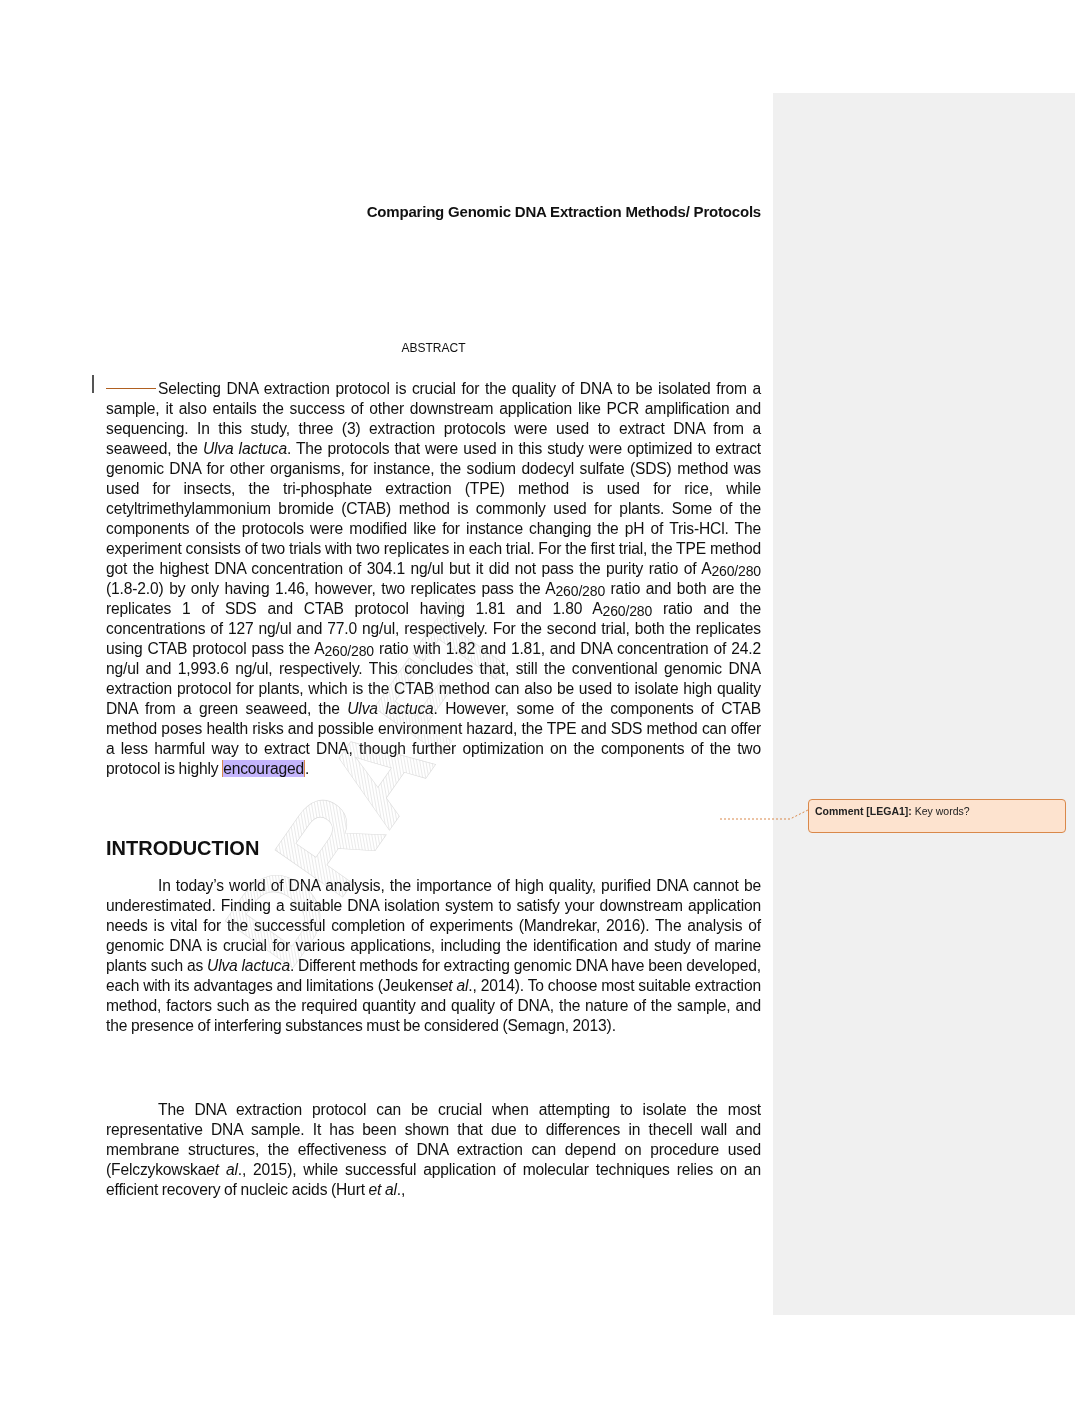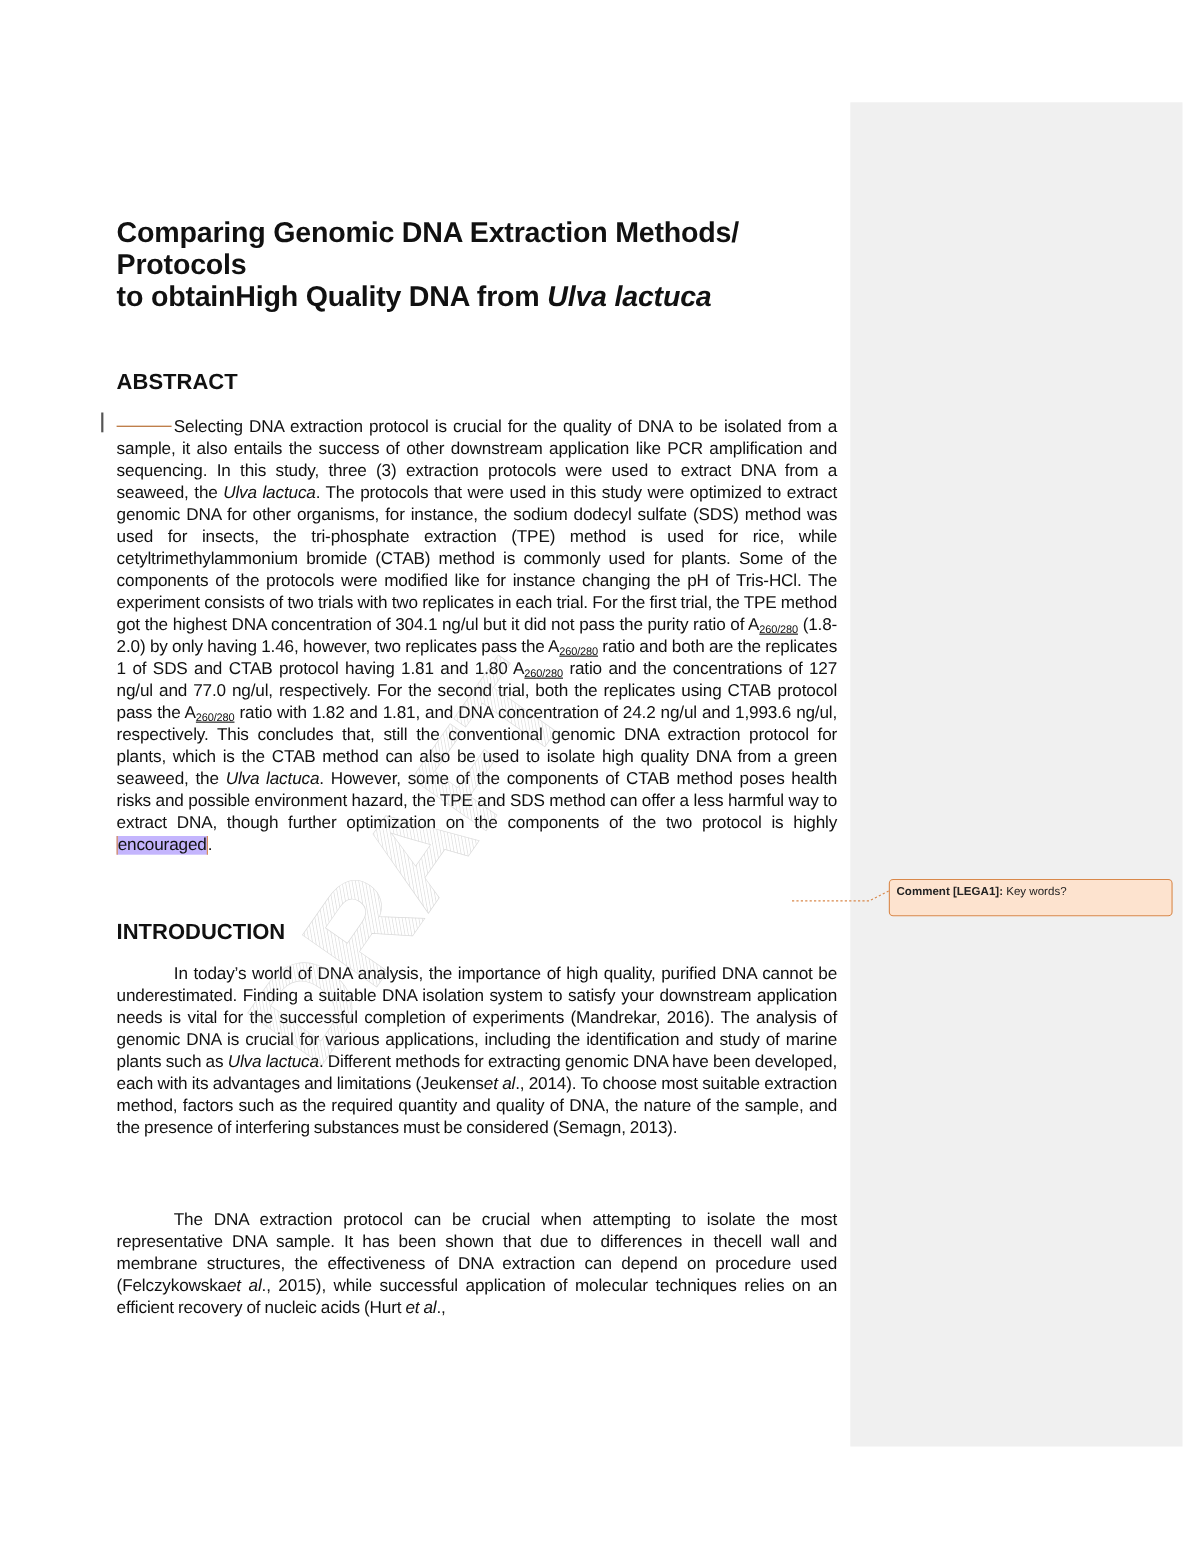--- a/index.html
+++ b/index.html
@@ -8,38 +8,38 @@
       background: #ffffff; color: #111111;
       font-family: "Liberation Sans", sans-serif;
     }
     .comment-pane {
       position: absolute; left: 773px; top: 93px; width: 302px; height: 1222px;
       background: #f0f0f0;
     }
     .page-text { position: absolute; left: 106px; width: 655px; }
     .title {
       position: absolute; left: 106px; top: 197px; width: 655px;
-      text-align: left; font-weight: bold; font-size: 26px; line-height: 29px;
+      text-align: right; font-weight: bold; font-size: 15px; line-height: 29px;
       letter-spacing: -0.2px;
     }
     .title i { font-style: italic; }
     .heading-center {
       position: absolute; left: 106px; top: 338px; width: 655px;
-      text-align: left; font-weight: bold; font-size: 20px; line-height: 20px;
+      text-align: center; font-weight: normal; font-size: 12px; line-height: 20px;
     }
     .heading-left {
       position: absolute; left: 106px; top: 838px;
       font-weight: bold; font-size: 20px; line-height: 20px;
     }
     p.body {
       margin: 0; font-size: 15.6px; line-height: 20px; text-align: justify;
       letter-spacing: -0.15px; word-spacing: -0.5px;
     }
     p.body i { font-style: italic; }
-    sub { font-size: 10px; vertical-align: -2px; line-height: 0; text-decoration: underline; }
+    sub { font-size: 14px; vertical-align: -2px; line-height: 0; }
     .indent { display: inline-block; width: 52px; }
     .tab-arrow {
       display: inline-block; width: 50px; height: 0; border-top: 1.3px solid #b06020;
       vertical-align: 5px; margin-right: 2px;
     }
     .change-bar {
       position: absolute; left: 92px; top: 375px; width: 1.5px; height: 18px; background: #555;
     }
     .hl {
       background: #c4b5fd; border-left: 1px solid #d9884a; border-right: 1px solid #d9884a;
@@ -57,21 +57,20 @@
       pointer-events: none; opacity: 0.35;
     }
   </style>
 </head>
 <body>
 
 <div class="comment-pane"></div>
 
 <div class="title">
   <div>Comparing Genomic DNA Extraction Methods/ Protocols</div>
-  <div><span>to obtainHigh Quality DNA from </span><i>Ulva lactuca</i></div>
 </div>
 
 <div class="heading-center">ABSTRACT</div>
 
 <div class="change-bar"></div>
 
 <div class="page-text" style="top:379px;">
   <p class="body"><span class="tab-arrow"></span><span>Selecting DNA extraction protocol is crucial for the quality of DNA to be isolated from a sample, it also entails the success of other downstream application like PCR amplification and sequencing. In this study, three (3) extraction protocols were used to extract DNA from a seaweed, the </span><i>Ulva lactuca</i><span>. The protocols that were used in this study were optimized to extract genomic DNA for other organisms, for instance, the sodium dodecyl sulfate (SDS) method was used for insects, the tri-phosphate extraction (TPE) method is used for rice, while cetyltrimethylammonium bromide (CTAB) method is commonly used for plants. Some of the components of the protocols were modified like for instance changing the pH of Tris-HCl. The experiment consists of two trials with two replicates in each trial. For the first trial, the TPE method got the highest DNA concentration of 304.1 ng/ul but it did not pass the purity ratio of A</span><sub>260/280</sub><span> (1.8-2.0) by only having 1.46, however, two replicates pass the A</span><sub>260/280</sub><span> ratio and both are the replicates 1 of SDS and CTAB protocol having 1.81 and 1.80 A</span><sub>260/280</sub><span> ratio and the concentrations of 127 ng/ul and 77.0 ng/ul, respectively. For the second trial, both the replicates using CTAB protocol pass the A</span><sub>260/280</sub><span> ratio with 1.82 and 1.81, and DNA concentration of 24.2 ng/ul and 1,993.6 ng/ul, respectively. This concludes that, still the conventional genomic DNA extraction protocol for plants, which is the CTAB method can also be used to isolate high quality DNA from a green seaweed, the </span><i>Ulva lactuca</i><span>. However, some of the components of CTAB method poses health risks and possible environment hazard, the TPE and SDS method can offer a less harmful way to extract DNA, though further optimization on the components of the two protocol is highly </span><span class="hl">encouraged</span><span>.</span></p>
 </div>
 

